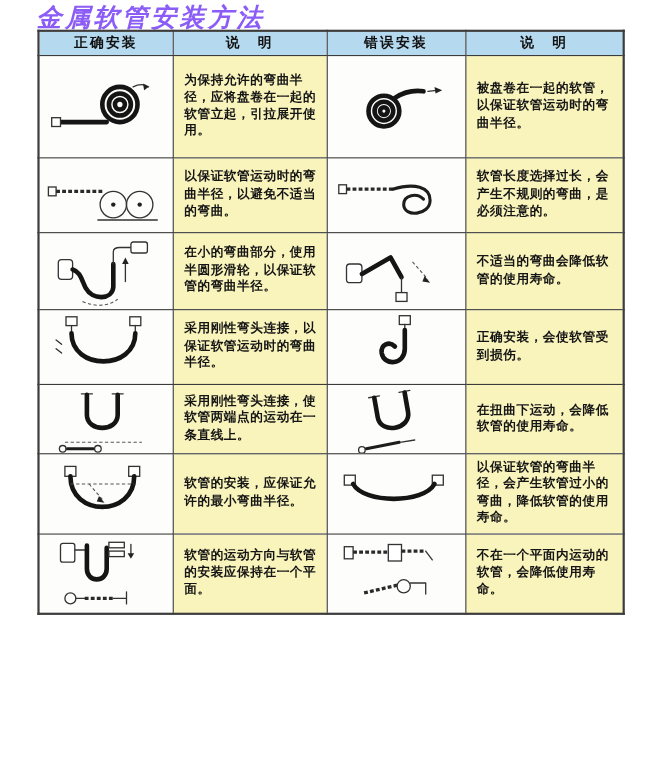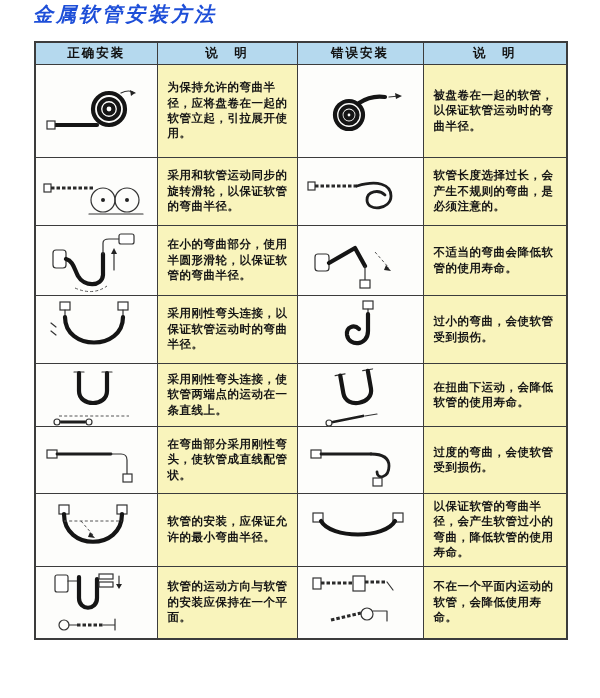--- a/index.html
+++ b/index.html
@@ -3,23 +3,23 @@
 <meta charset="utf-8">
 <style>
   html,body{margin:0;padding:0;}
   body{
     width:600px;height:698px;background:#ffffff;position:relative;
     font-family:"Liberation Sans",sans-serif;color:#111;overflow:hidden;
   }
   .page-title{
     position:absolute;left:33px;top:1px;
     font-family:"DejaVu Serif",serif;font-weight:bold;font-style:italic;
-    font-size:20px;letter-spacing:3px;color:#1d4ed8;white-space:nowrap;
-  }
-  .tbl-wrap{position:absolute;left:34px;top:27px;margin-top:14px;}
+    font-size:23px;letter-spacing:3px;color:#8b5cf6;white-space:nowrap;
+  }
+  .tbl-wrap{position:absolute;left:34px;top:27px;}
   table.main{
     border-collapse:collapse;table-layout:fixed;width:532px;
     border:2px solid #3c3c3c;background:#fff;
   }
   td,th{border:1px solid #3c3c3c;padding:0;vertical-align:middle;overflow:hidden;}
   th.hdr{
     background:#b5d9ee;font-size:12.5px;font-weight:bold;letter-spacing:2px;
     height:21px;text-align:center;color:#111;
   }
   td.img-cell{background:#fdfdfb;text-align:center;}
@@ -89,21 +89,21 @@
       <svg class="ill" width="112" height="60" viewBox="0 0 110 60">
         <rect class="f" x="3" y="22" width="7" height="8"></rect>
         <path class="dh" d="M10 26 L54 26"></path>
         <circle class="t" cx="62" cy="38" r="12"></circle>
               <circle class="a" cx="62" cy="38" r="2"></circle>
         <circle class="t" cx="86" cy="38" r="12"></circle>
               <circle class="a" cx="86" cy="38" r="2"></circle>
         <path class="t" d="M48 52 L102 52"></path>
       </svg>
     </td>
-    <td class="desc-cell">采用和软管运动同步的旋转滑轮，以保证软管的弯曲半径。</td>
+    <td class="desc-cell">以保证软管运动时的弯曲半径，以避免不适当的弯曲。</td>
     <td class="img-cell">
       <svg class="ill" width="112" height="60" viewBox="0 0 110 60">
         <rect class="f" x="3" y="20" width="7" height="8"></rect>
         <path class="dh" d="M10 24 L52 24"></path>
         <path class="m" d="M52 24 C72 18 86 22 86 34 C86 48 62 50 62 38 C62 29 74 27 80 33"></path>
       </svg>
     </td>
     <td class="desc-cell">软管长度选择过长，会产生不规则的弯曲，是必须注意的。</td>
   </tr>
 
@@ -145,21 +145,21 @@
       </svg>
     </td>
     <td class="desc-cell">采用刚性弯头连接，以保证软管运动时的弯曲半径。</td>
     <td class="img-cell">
       <svg class="ill" width="112" height="62" viewBox="0 0 110 62">
         <rect class="f" x="58" y="2" width="10" height="8"></rect>
               <path class="t" d="M63 10 L63 15"></path>
         <path class="h" d="M63 15 L63 32 C63 47 44 48 42 36 C41 28 49 25 54 30"></path>
       </svg>
     </td>
-    <td class="desc-cell">过小的弯曲，会使软管受到损伤。</td>
+    <td class="desc-cell">正确安装，会使软管受到损伤。</td>
   </tr>
 
   <tr style="height:48px">
     <td class="img-cell">
       <svg class="ill" width="112" height="62" viewBox="0 0 110 62">
         <path class="t" d="M33 8 L43 8 M61 8 L71 8"></path>
         <path class="h" d="M38 9 L38 27 C38 43 66 43 66 27 L66 9"></path>
         <path class="d" d="M18 52 L88 52"></path>
         <path class="m" d="M20 58 L44 58"></path>
               <circle class="t" cx="16" cy="58" r="3"></circle>
@@ -174,40 +174,20 @@
           <path class="h" d="M38 9 L38 27 C38 43 66 43 66 27 L66 9"></path>
         </g>
         <path class="m" d="M28 58 L58 52"></path>
               <circle class="t" cx="24" cy="59" r="3"></circle>
         <path class="t" d="M60 52 L72 50"></path>
       </svg>
     </td>
     <td class="desc-cell">在扭曲下运动，会降低软管的使用寿命。</td>
   </tr>
 
-  <tr style="height:67px">
-    <td class="img-cell">
-      <svg class="ill" width="112" height="60" viewBox="0 0 110 60">
-        <rect class="f" x="6" y="20" width="10" height="8"></rect>
-        <path class="m" d="M16 24 L70 24"></path>
-        <path class="t" d="M70 24 L80 24 Q86 24 86 30 L86 44"></path>
-        <rect class="f" x="82" y="44" width="9" height="8"></rect>
-      </svg>
-    </td>
-    <td class="desc-cell">在弯曲部分采用刚性弯头，使软管成直线配管状。</td>
-    <td class="img-cell">
-      <svg class="ill" width="112" height="60" viewBox="0 0 110 60">
-        <rect class="f" x="6" y="20" width="10" height="8"></rect>
-        <path class="m" d="M16 24 L66 24"></path>
-        <path class="m" d="M66 24 Q84 24 84 36 C84 48 72 50 72 42"></path>
-        <rect class="f" x="68" y="48" width="9" height="8"></rect>
-      </svg>
-    </td>
-    <td class="desc-cell">过度的弯曲，会使软管受到损伤。</td>
-  </tr>
 
   <tr style="height:71px">
     <td class="img-cell">
       <svg class="ill" width="112" height="66" viewBox="0 0 110 66">
         <rect class="f" x="18" y="8" width="10" height="9"></rect>
               <rect class="f" x="76" y="8" width="10" height="9"></rect>
         <path class="h" d="M23 17 C23 54 81 54 81 17"></path>
         <path class="d" d="M23 24 L81 24"></path>
         <path class="d" d="M40 24 L52 38"></path>
               <path class="a" d="M54 41 l-5 -6 l-2 5 z"></path>

